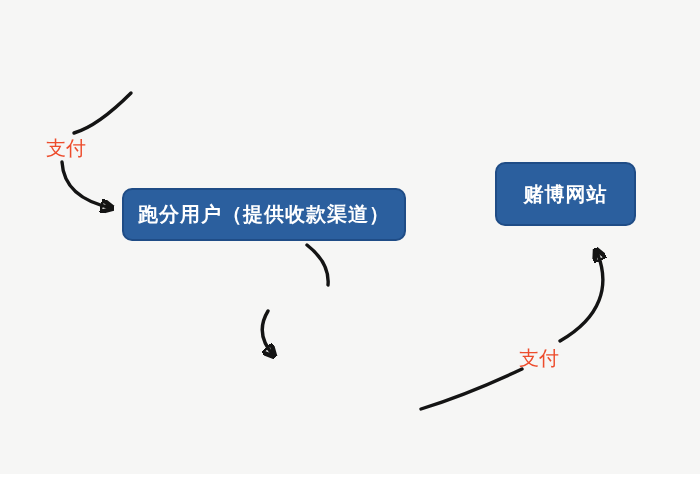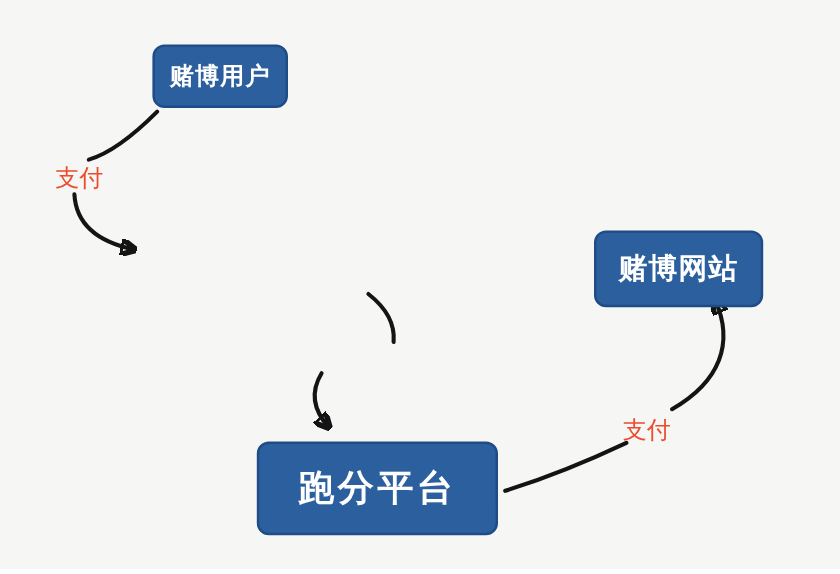--- a/index.html
+++ b/index.html
@@ -25,21 +25,21 @@
     font-weight: bold;
     display: flex;
     align-items: center;
     justify-content: center;
     text-align: center;
     letter-spacing: 1px;
   }
   #node-gambling-user    { left: 127px; top: 37px;  width: 113px; height: 53px; font-size: 20px; }
   #node-paofen-user      { left: 122px; top: 188px; width: 284px; height: 53px; font-size: 20px; }
   #node-paofen-platform  { left: 214px; top: 368px; width: 201px; height: 78px; font-size: 30px; letter-spacing: 3px; }
-  #node-gambling-website { left: 495px; top: 192px; width: 141px; height: 64px; font-size: 24px; }
+  #node-gambling-website { left: 495px; top: 162px; width: 141px; height: 64px; font-size: 20px; }
 
   .edge-label {
     position: absolute;
     font-weight: normal;
     white-space: nowrap;
   }
   #label-pay-1   { left: 46px;  top: 135px; font-size: 20px; color: #ed4c2c; }
   #label-deposit { left: 233px; top: 287px; font-size: 21px; color: #e03a31; }
   #label-pay-2   { left: 519px; top: 345px; font-size: 20px; color: #ed4c2c; }
 
@@ -77,28 +77,25 @@
     <path d="M131,93 Q98,126 74,133"></path>
     <path d="M62,162 Q64,198 112,208" marker-end="url(#ah)"></path>
 
     <path d="M307,245 Q330,263 328,285"></path>
     <path d="M268,311 Q254,334 274,356" marker-end="url(#ah)"></path>
 
     <path d="M421,409 Q469,394 522,369"></path>
     <path d="M560,341 C600,318 612,286 596,250" marker-end="url(#ah)"></path>
   </svg>
 
-  <div class="node" id="node-gambling-user">
-    <span>赌博用户</span>
+
+  <div class="node" id="node-paofen-user">
+    <span>跑分用户（提供收款渠道）</span>
   </div>
 
-
-  <div class="node" id="node-paofen-platform">
-    <span>跑分平台</span>
-  </div>
 
   <div class="node" id="node-gambling-website">
     <span>赌博网站</span>
   </div>
 
   <div class="edge-label" id="label-pay-1">支付</div>
 
 
   <div class="edge-label" id="label-pay-2">支付</div>
 

